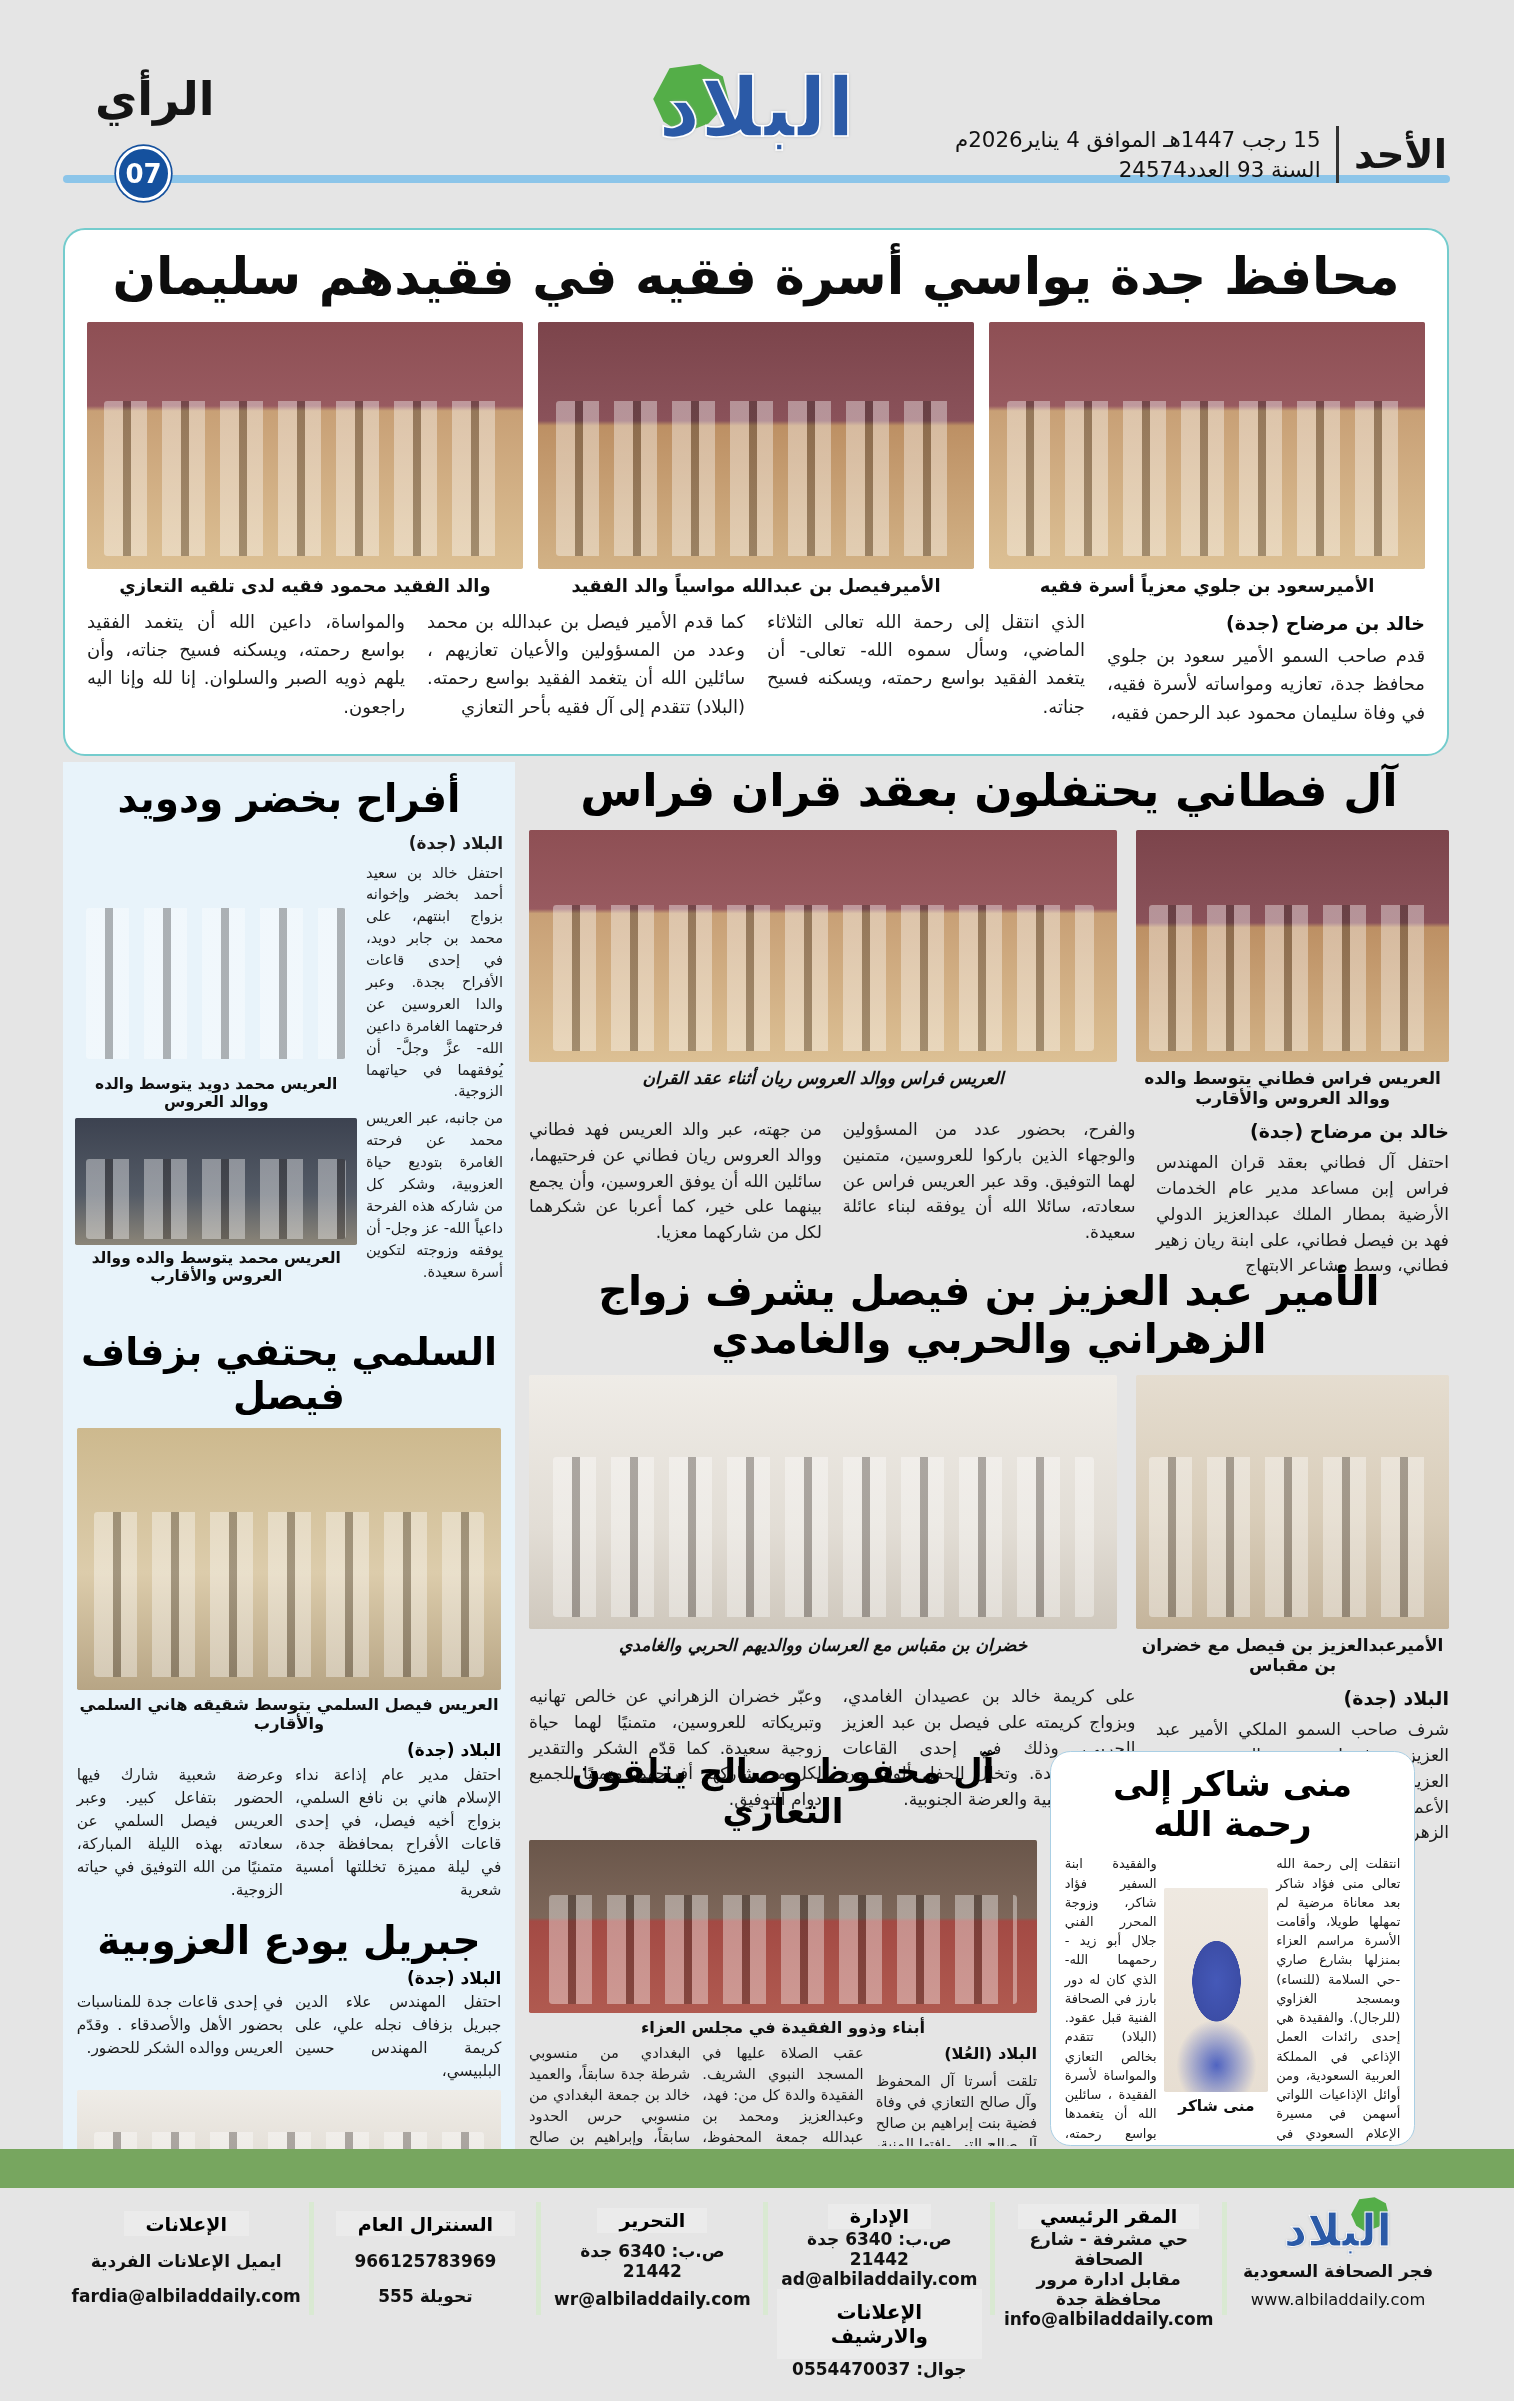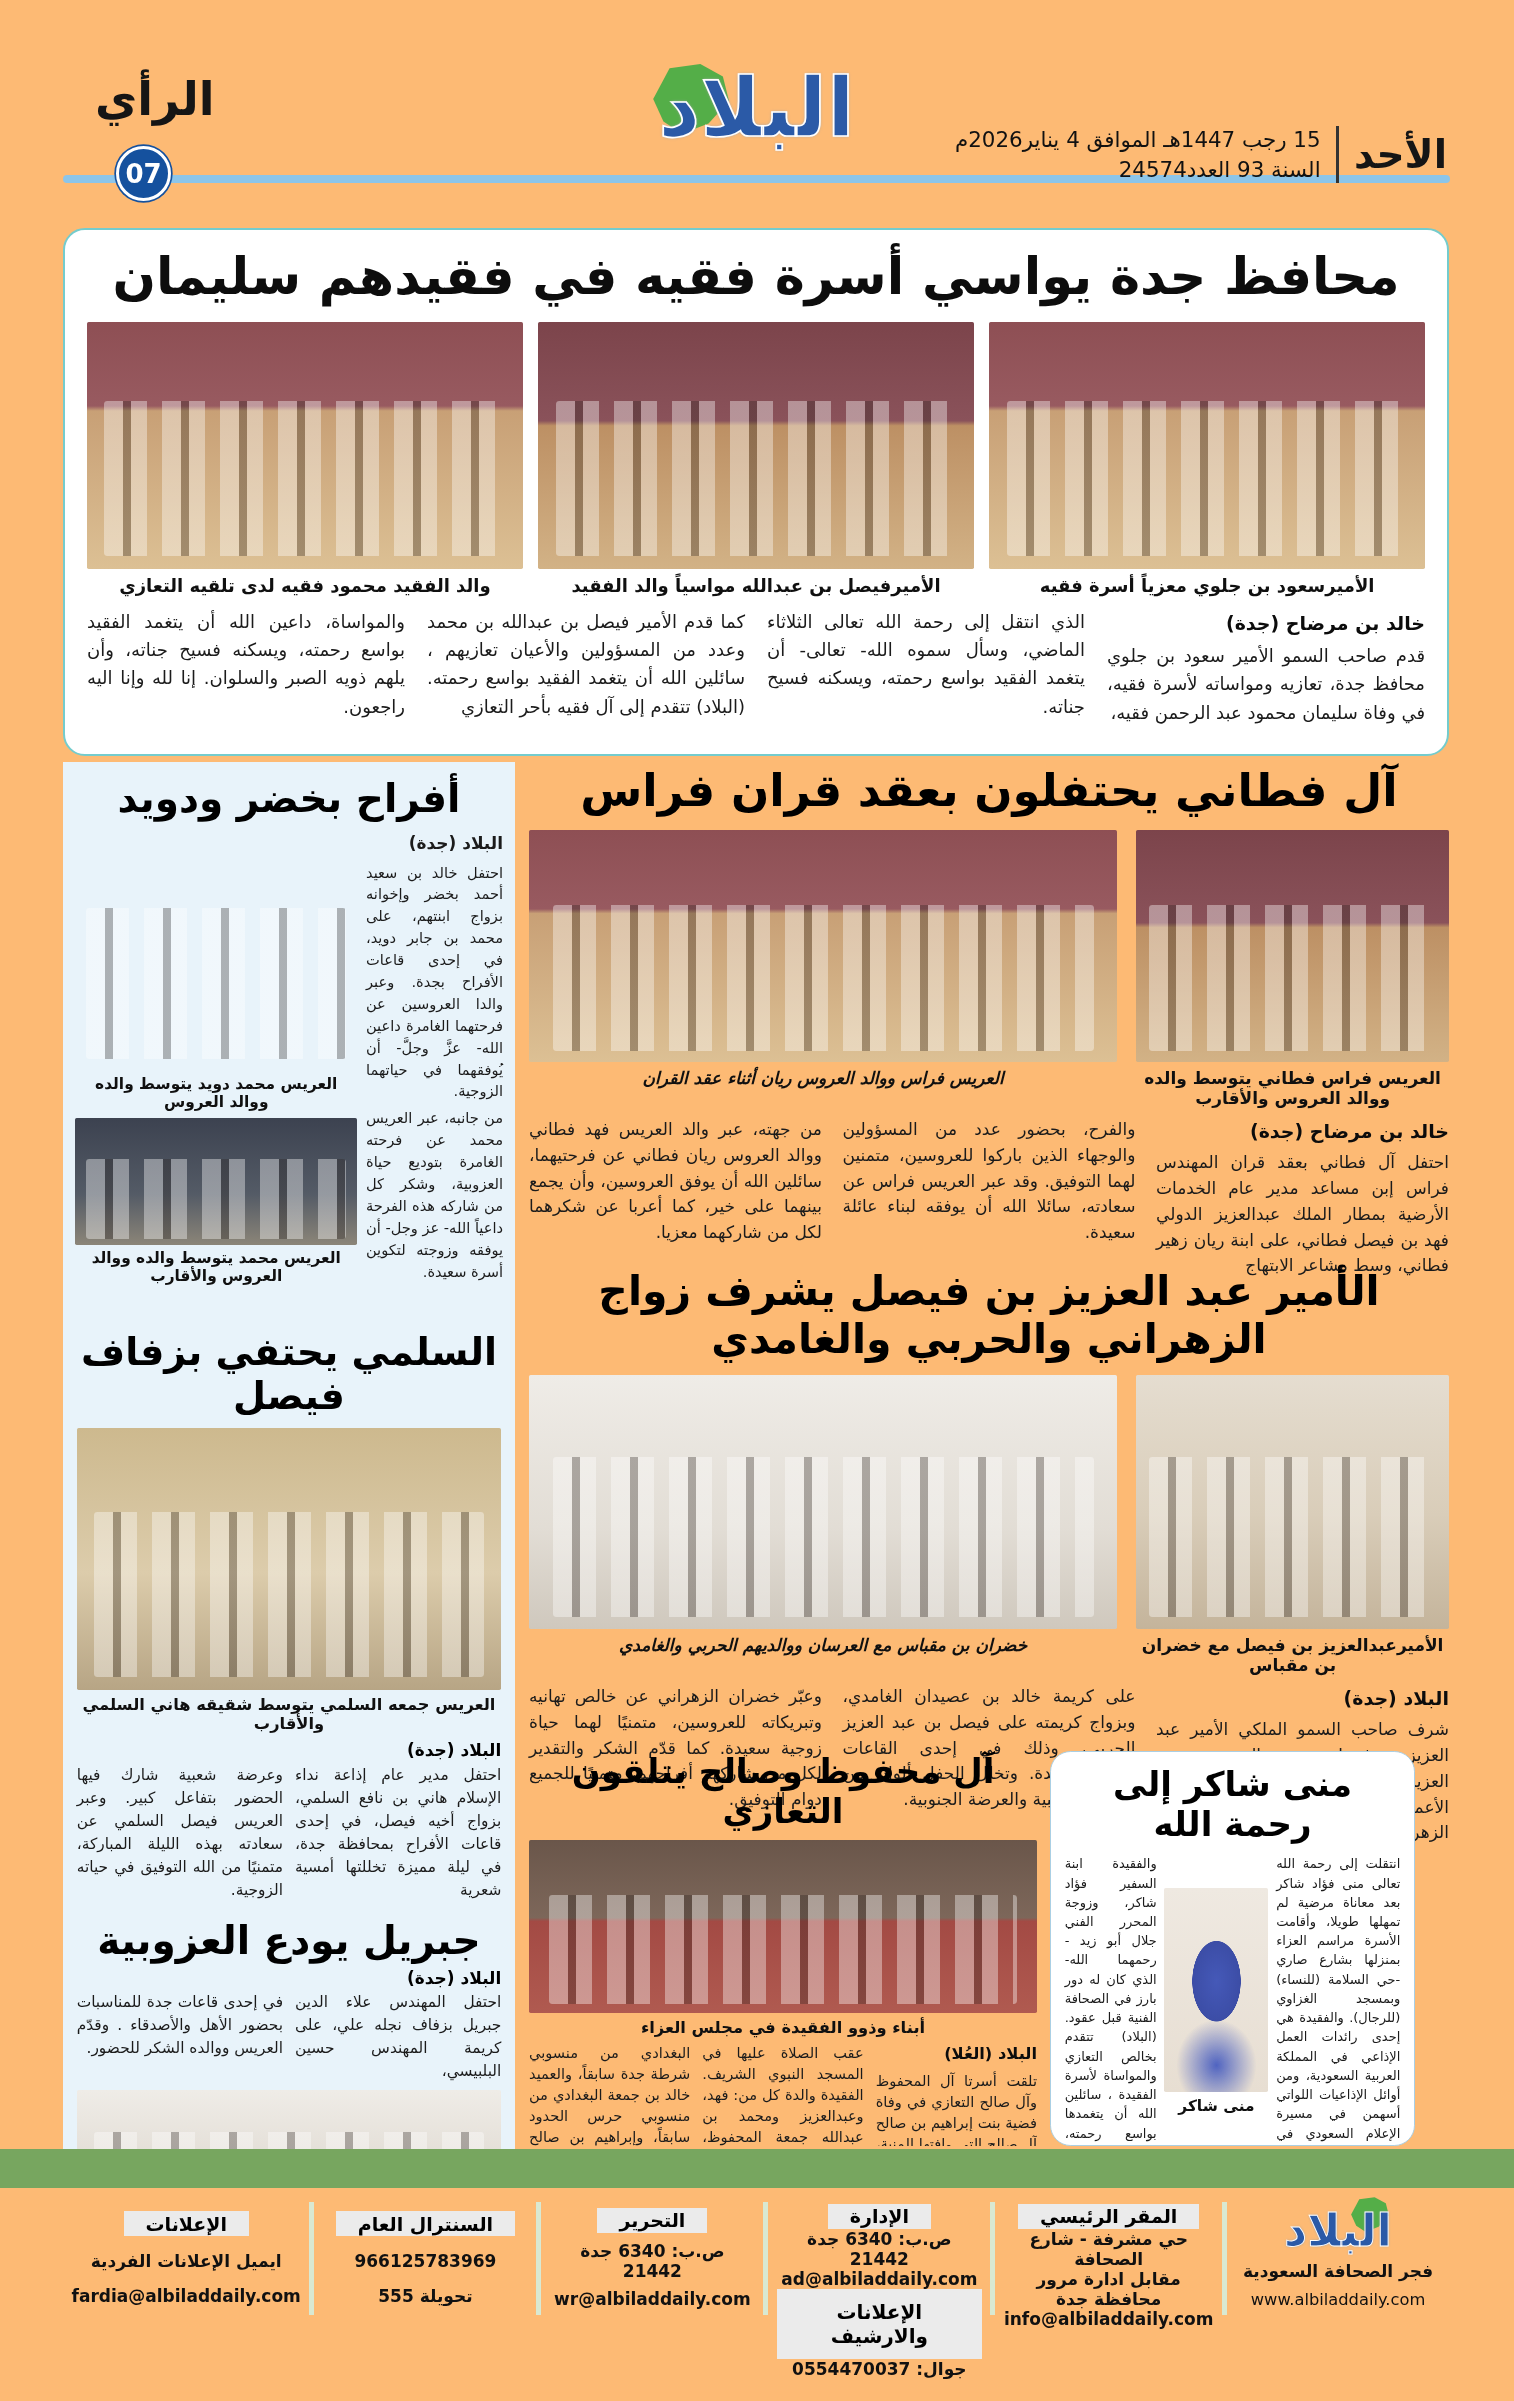--- a/index.html
+++ b/index.html
@@ -1,17 +1,17 @@
 <!DOCTYPE html>
 <html dir="rtl" lang="ar" style="font-size:13.7px"><head>
 <meta charset="utf-8">
 <style>
   * { margin:0; padding:0; box-sizing:border-box; }
   body { background:#ffffff; font-family:"DejaVu Sans", sans-serif; }
-  #page { position:relative; width:1515px; height:2401px; background:#fdba74; direction:rtl; overflow:hidden; }
+  #page { position:relative; width:1515px; height:2401px; background:#e5e5e5; direction:rtl; overflow:hidden; }
 
   
   .sec-title { position:absolute; left:96px; top:72px; font-size:46px; font-weight:bold; color:#151515; }
   .header-rule { position:absolute; left:64px; right:64px; top:175px; height:7.7px; background:#8cc5e9; border-radius:4.3px; }
   .page-circle { position:absolute; left:117px; top:146px; width:55px; height:55px; border-radius:50%;
                  background:#15519e; border:3.4px solid #ffffff; box-shadow:0 0 0 1.7px #15519e;
                  color:#fff; font-size:26px; font-weight:bold; display:flex; align-items:center; justify-content:center; z-index:3; }
   .logo { position:absolute; left:50%; top:67px; transform:translateX(-50%); z-index:2; }
   .logo .map { position:absolute; right:111px; top:-6.9px; z-index:0; }
   .logo-text { position:relative; z-index:1; font-size:82px; font-weight:bold; color:#2b5aa7; line-height:1;
@@ -194,21 +194,21 @@
             <figcaption>العريس محمد يتوسط والده ووالد العروس والأقارب</figcaption>
           </figure>
         </div>
       </div>
     </section>
 
     <section>
       <h2 class="sl-head">السلمي يحتفي بزفاف فيصل</h2>
       <figure class="sl-fig">
         <div class="photo ph-hall"></div>
-        <figcaption>العريس جمعه السلمي يتوسط شقيقه هاني السلمي والأقارب</figcaption>
+        <figcaption>العريس فيصل السلمي يتوسط شقيقه هاني السلمي والأقارب</figcaption>
       </figure>
       <div class="sl-byline">البلاد (جدة)</div>
       <div class="sl-cols">
         <div class="col">احتفل مدير عام إذاعة نداء الإسلام هاني بن نافع السلمي، بزواج أخيه فيصل، في إحدى قاعات الأفراح بمحافظة جدة، في ليلة مميزة تخللتها أمسية شعرية</div>
         <div class="col">وعرضة شعبية شارك فيها الحضور بتفاعل كبير. وعبر العريس فيصل السلمي عن سعادته بهذه الليلة المباركة، متمنيًا من الله التوفيق في حياته الزوجية.</div>
       </div>
     </section>
 
     <section>
       <h2 class="jb-head">جبريل يودع العزوبية</h2>

